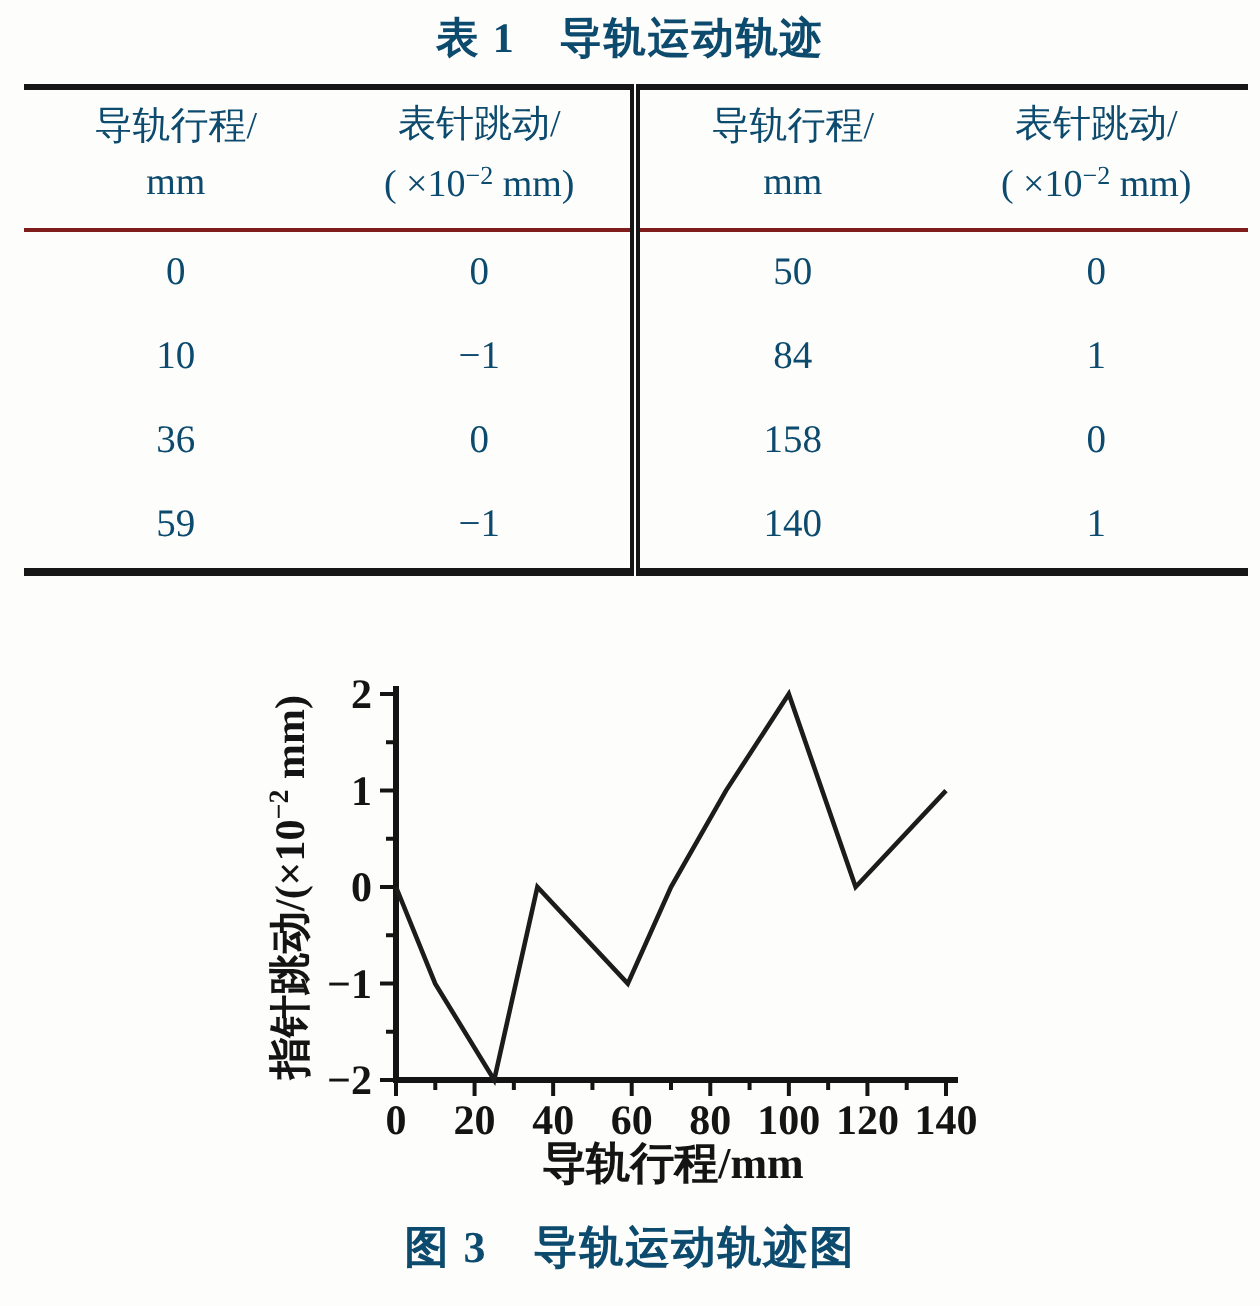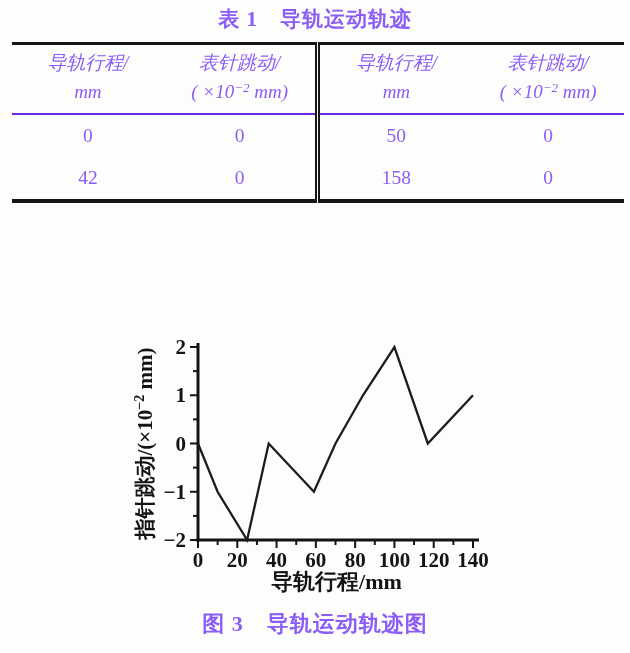--- a/index.html
+++ b/index.html
@@ -1,38 +1,38 @@
 <!DOCTYPE html>
 <html><head>
 <meta charset="utf-8">
 <style>
   html, body { margin: 0; padding: 0; }
   .page {
     position: relative;
     width: 630px; height: 653px;
     background: #fdfdfb;
-    color: #8b5cf6;
+    color: #0c4a6e;
     font-family: "Liberation Serif", serif;
     overflow: hidden;
   }
   .table-title {
     position: absolute; top: 5px; left: 0; width: 100%;
     text-align: center;
     font-size: 21px; font-weight: bold; letter-spacing: 1px;
   }
   .data-table {
     position: absolute; top: 42px; left: 12px; width: 612px;
     border-collapse: collapse; table-layout: fixed;
     border-top: 3px solid #161616;
     border-bottom: 4px solid #161616;
   }
   .data-table th {
     font-weight: normal; font-size: 19px;
-    border-bottom: 2px solid #6d28d9;
-    padding: 4px 0 7px 0; text-align: center; font-style: italic;
+    border-bottom: 2px solid #7f1d1d;
+    padding: 4px 0 7px 0; text-align: center;
   }
   .data-table td {
     font-size: 19.5px; text-align: center;
     height: 42px; padding: 0;
   }
   .v-divide { border-right: 5px double #161616; }
   .hdr-line { line-height: 1.5; text-align: center; }
   .sup { font-size: 13px; vertical-align: 6px; letter-spacing: 0; }
   .chart-svg { position: absolute; left: 0; top: 0; }
   .figure-caption {
@@ -70,24 +70,36 @@
       </tr>
     </thead>
     <tbody>
       <tr>
         <td>0</td>
         <td class="v-divide">0</td>
         <td>50</td>
         <td>0</td>
       </tr>
       <tr>
-        <td>42</td>
+        <td>10</td>
+        <td class="v-divide">−1</td>
+        <td>84</td>
+        <td>1</td>
+      </tr>
+      <tr>
+        <td>36</td>
         <td class="v-divide">0</td>
         <td>158</td>
         <td>0</td>
+      </tr>
+      <tr>
+        <td>59</td>
+        <td class="v-divide">−1</td>
+        <td>140</td>
+        <td>1</td>
       </tr>
     </tbody>
   </table>
 
   <svg id="chart" class="chart-svg" width="630" height="653" viewBox="0 0 630 653">
       <g stroke="#141414" stroke-width="3">
         <line x1="196.5" y1="540" x2="479" y2="540"></line>
         <line x1="198" y1="541.5" x2="198" y2="343"></line>
       </g>
       <g stroke="#141414" stroke-width="2">

